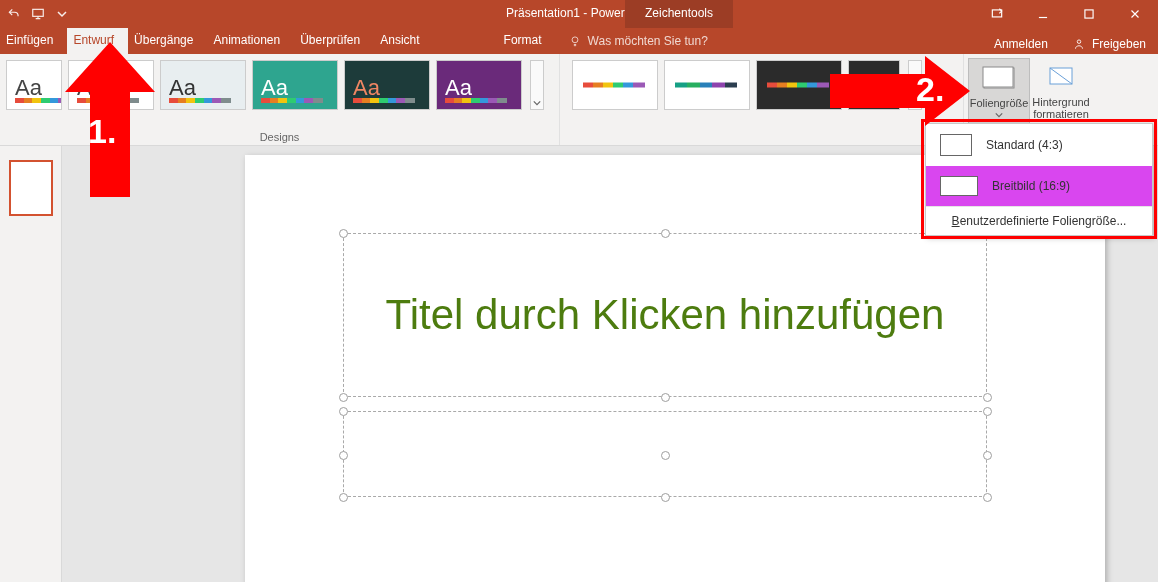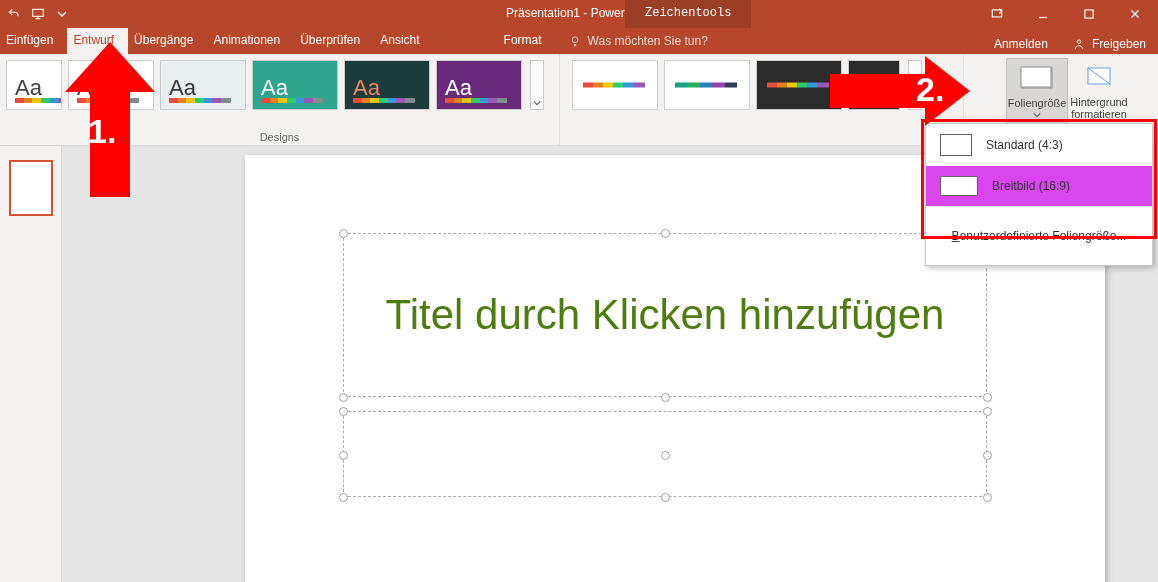--- a/index.html
+++ b/index.html
@@ -3,21 +3,21 @@
 <meta charset="utf-8">
 <style>
   * { box-sizing: border-box; margin: 0; padding: 0; font-family: "Segoe UI", Arial, sans-serif; }
   body { width: 1158px; height: 582px; overflow: hidden; background: #e6e6e6; position: relative; }
 
   
   .titlebar { height: 28px; background: #b7472a; display: flex; align-items: center; color: #fff; font-size: 12px; position: relative; }
   .titlebar .qat { display: flex; align-items: center; gap: 8px; padding-left: 6px; }
   .titlebar .qat .qicon { width: 16px; height: 16px; display: inline-flex; align-items: center; justify-content: center; opacity: .9; }
   .titlebar .title { position: absolute; left: 50%; transform: translateX(-50%); top: 6px; white-space: nowrap; }
-  .titlebar .tool-tab { position: absolute; left: 625px; top: 0; height: 28px; padding: 6px 20px 0 20px; background: #9c3d25; font-size: 12px; font-family: Liberation Mono, monospace; }
+  .titlebar .tool-tab { position: absolute; left: 625px; top: 0; height: 28px; padding: 6px 20px 0 20px; background: #9c3d25; font-size: 12px; }
   .titlebar .winctrls { position: absolute; right: 0; top: 0; display: flex; }
   .titlebar .winctrls div { width: 46px; height: 28px; display: flex; align-items: center; justify-content: center; }
   .titlebar .winctrls svg { stroke: #fff; fill: none; }
 
   
   .tabrow { height: 26px; background: #b7472a; display: flex; align-items: stretch; color: #fff; font-size: 12px; }
   .tabrow .tab { padding: 5px 14px 0 6px; cursor: pointer; }
   .tabrow .tab.active { background: #f3f2f1; color: #b7472a; }
   .tabrow .spacer-format { margin-left: 64px; }
   .tabrow .tellme { flex: 1; display: flex; align-items: center; padding-left: 12px; color: #f0d8d1; }
@@ -43,21 +43,21 @@
   .big-btn .iconbox { width: 38px; height: 30px; display: flex; align-items: center; justify-content: center; margin-bottom: 4px; }
   .big-btn .chev { margin-top: 2px; }
 
   
   .dropdown { position: absolute; left: 925px; top: 123px; width: 228px; background: #fff; border: 1px solid #c8c8c8; box-shadow: 2px 2px 6px rgba(0,0,0,.25); z-index: 50; }
   .dropdown .item { display: flex; align-items: center; gap: 14px; padding: 10px 14px; font-size: 12px; color: #333; }
   .dropdown .item.widescreen { background: #d946ef; }
   .dropdown .mini { width: 32px; height: 22px; border: 1px solid #666; background:#fff; }
   .dropdown .mini.wide { width: 38px; height: 20px; }
   .dropdown .sep { height: 1px; background: #e5e5e5; }
-  .dropdown .custom { padding: 22px 14px; font-size: 12px; color: #333; text-align: center; }
+  .dropdown .custom { padding: 7px 14px; font-size: 12px; color: #333; text-align: center; }
   .dropdown .custom .ul { text-decoration: underline; }
   .dd-highlight { position: absolute; left: 921px; top: 119px; width: 236px; height: 120px; border: 3px solid #ff0000; z-index: 55; pointer-events: none; }
 
   
   .workarea { position: absolute; left: 0; top: 146px; right: 0; bottom: 0; display: flex; }
   .thumbpane { width: 62px; background: #f3f2f1; border-right: 1px solid #d9d9d9; padding-top: 14px; display: flex; flex-direction: column; align-items: center; }
   .slide-thumb { width: 44px; height: 56px; background: #fff; border: 2px solid #d35230; }
   .canvas { flex: 1; position: relative; background: #e6e6e6; overflow: hidden; }
   .slide { position: absolute; left: 183px; top: 9px; width: 860px; height: 620px; background: #fff; box-shadow: 2px 2px 6px rgba(0,0,0,.25); }
   .title-ph { position: absolute; left: 98px; top: 78px; width: 644px; height: 164px; border: 1px dashed #a9a9a9; display: flex; align-items: center; justify-content: center; text-align: center; font-size: 42px; font-weight: 300; color: #4d7c0f; line-height: 1.2; padding: 10px; }
@@ -196,21 +196,21 @@
         </div>
       <div class="variant-thumb" style="width:52px;background:#2b2b2b;"></div>
       <div class="more-btn">
           <svg width="8" height="8" viewBox="0 0 10 10">
             <path d="M1 3l4 4 4-4" stroke="#666" fill="none" stroke-width="1.5"></path>
           </svg>
         </div>
     </div>
   </div>
 
-  <div class="group right-group" style="border-right:none; padding:4px 0 0 4px;margin-left:38px;">
+  <div class="group right-group" style="border-right:none; padding:4px 0 0 4px;">
     <div class="big-btn active-btn">
       <div class="iconbox">
         <svg width="34" height="26" viewBox="0 0 34 26">
             <rect x="2" y="3" width="30" height="20" fill="#fff" stroke="#8a8a8a"></rect>
             <rect x="1" y="2" width="30" height="20" fill="#fff" stroke="#8a8a8a"></rect>
           </svg>
       </div>
       <span>Foliengröße</span>
       <svg class="chev" width="8" height="8" viewBox="0 0 10 10">
           <path d="M1 3l4 4 4-4" stroke="#666" fill="none" stroke-width="1.5"></path>

